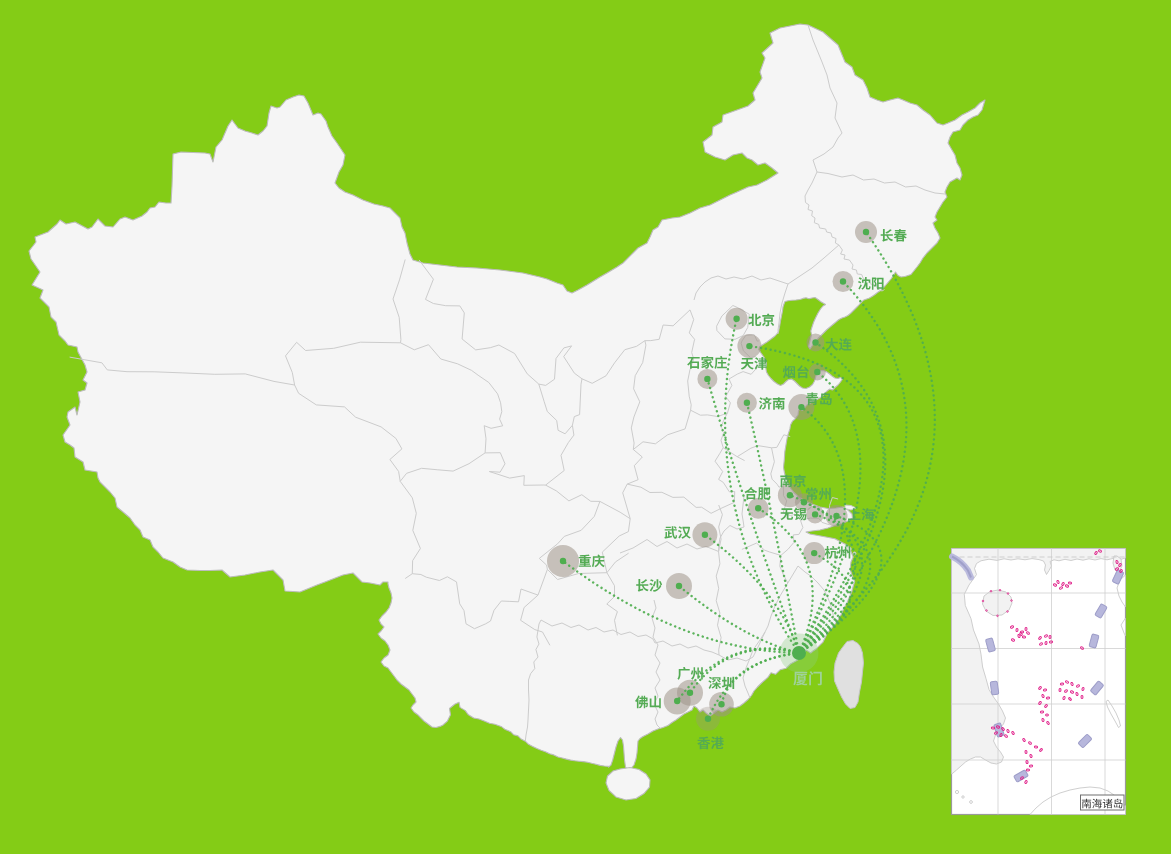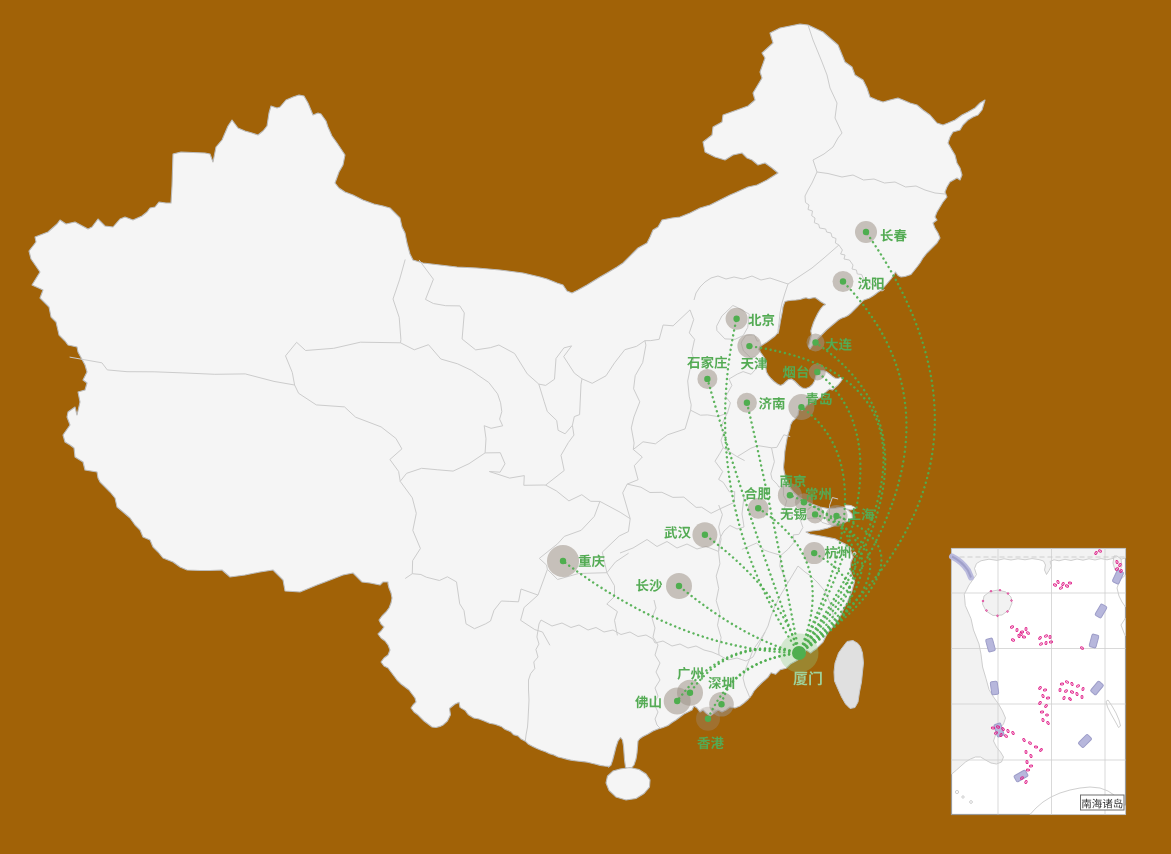--- a/index.html
+++ b/index.html
@@ -1,17 +1,17 @@
 <!DOCTYPE html>
 <html><head>
 <meta charset="utf-8">
 <style>
   html,body{margin:0;padding:0;background:#fff;}
   body{font-family:"Liberation Sans","DejaVu Sans",sans-serif;}
-  #stage{position:relative;width:1171px;height:854px;background:#a16207;overflow:hidden;}
+  #stage{position:relative;width:1171px;height:854px;background:#84cc16;overflow:hidden;}
   .sr{fill:transparent;user-select:none;}
   text{font-family:"Liberation Sans","DejaVu Sans",sans-serif;}
 </style>
 </head>
 <body>
 
 <div id="stage">
 <svg id="mapsvg" width="1171" height="854" viewBox="0 0 1171 854">
   <g>
     <path d="M29,251 L36,242 L35,237 L48,232 L57,224 L60,220 L66,224 L75,222 L88,229 L92,227 L98,219 L105,226 L113,227 L120,219 L125,217 L133,220 L142,216 L147,212 L150,208 L155,207 L159,202 L166,203 L171,203 L172,186 L173,154 L181,152 L205,153 L210,154 L213,162 L216,147 L222,140 L228,126 L232,120 L238,128 L245,131 L252,133 L258,135 L263,131 L267,126 L269,113 L271,106 L277,108 L280,107 L286,100 L293,97 L299,95 L304,96 L308,103 L313,115 L318,113 L321,114 L326,121 L328,127 L332,136 L337,143 L341,149 L345,155 L343,165 L339,172 L335,183 L339,188 L345,192 L353,195 L363,200 L374,204 L383,206 L390,208 L395,213 L400,218 L402,227 L405,233 L407,243 L410,254 L413,260 L423,263 L440,265 L457,267 L477,268 L500,270 L523,273 L540,277 L547,279 L557,283 L563,285 L567,291 L572,293 L578,290 L587,285 L600,277 L607,273 L617,267 L623,263 L633,253 L638,248 L647,243 L650,237 L653,230 L658,227 L662,220 L672,218 L680,217 L690,213 L700,208 L710,205 L720,200 L730,195 L737,192 L748,187 L757,185 L767,180 L778,173 L772,168 L765,163 L758,165 L752,160 L747,158 L742,153 L733,155 L725,160 L715,157 L705,152 L703,142 L712,135 L713,127 L722,122 L723,115 L737,110 L748,106 L755,100 L753,93 L762,78 L760,72 L765,58 L762,53 L773,43 L770,33 L780,28 L790,26 L800,24 L808,25 L823,32 L838,45 L845,62 L852,67 L855,75 L863,80 L867,88 L870,97 L877,100 L883,102 L890,100 L898,98 L903,100 L910,103 L917,105 L923,110 L930,115 L937,123 L943,125 L948,123 L955,120 L962,115 L968,112 L975,108 L980,103 L985,100 L982,110 L978,115 L973,117 L968,120 L963,125 L960,130 L953,132 L950,137 L948,143 L952,150 L955,155 L957,163 L960,168 L962,175 L960,180 L957,178 L950,182 L947,187 L945,192 L947,197 L943,202 L940,207 L937,212 L935,217 L937,220 L933,223 L935,228 L938,233 L940,238 L937,243 L933,247 L930,250 L927,253 L923,258 L920,263 L917,267 L913,272 L911.0,274.5 L908.0,275.5 L905.0,276.5 L901,277 L898.0,275.5 L895.5,272.0 L893.5,275.5 L891,279 L888.0,282.5 L885,286 L882,289 L880.7,290.5 L877.5,292.5 L875.0,294.5 L872.0,296.5 L869.0,298.3 L866.0,299.3 L863.5,300.3 L862.0,301.7 L858,306 L854,310 L851,313 L848.0,315.5 L845,317 L842,318 L839.0,319.5 L836,322 L833.0,324.5 L830,327 L827.0,329.5 L824.0,332.5 L821.0,335.5 L818.0,338.5 L815,342 L812.5,345.5 L810,349 L808.5,346.5 L809.5,342.5 L810.5,338.5 L811.5,334.5 L810.8,331.0 L812,327 L813.5,322.5 L815.5,318.0 L818,313 L820.5,309.0 L823,306 L825.5,304.5 L823,303 L820.5,301.5 L818.0,299.5 L815.0,297.5 L812,298 L809.0,298.8 L806.0,297.8 L803.0,298.4 L800.0,299.5 L796,300 L792.0,300.2 L788.0,300.8 L785.0,301.5 L784,304 L783,307 L782.5,311.0 L781.5,316.0 L780.5,321.0 L779.5,327.0 L778.5,332.0 L775,336 L771,339 L767,342 L763.0,344.5 L759.5,347.0 L758.7,349.4 L761,353 L763.5,356.5 L765.5,360.0 L766.5,364.0 L765.8,368.0 L766.5,372.0 L768.5,375.5 L771.0,378.5 L774.0,381.5 L777.5,384.0 L780.5,385.5 L783.5,384.0 L786.0,381.5 L788.5,379.5 L791.5,379.0 L794.5,381.0 L797.0,383.5 L799.5,386.0 L802.5,388.0 L806.0,388.5 L809.5,387.0 L812.5,384.5 L814.5,381.0 L815.5,377.5 L816.5,374.0 L817.3,372.2 L820.0,370.8 L823.0,370.5 L826.0,371.5 L829.0,373.5 L832,376 L835,378 L838.0,378.5 L840.5,377.5 L842.5,378.9 L840.5,382.0 L838,385 L835.0,387.5 L832.5,390.0 L829.6,389.1 L826.5,391.5 L823.2,395.5 L820.5,397.5 L817.0,399.5 L813.5,401.0 L810.4,403.2 L807,405 L804.5,408.0 L802.0,410.5 L800.0,408.5 L798.5,411.0 L798,415 L795,419 L792.5,421.2 L790.5,425.0 L789.9,428.9 L787.4,436.5 L786.1,444.2 L784.8,451.9 L784.3,459.6 L783.5,467.3 L784.3,472.0 L785.5,477.0 L787.5,482.0 L790.5,488.0 L794.0,492.5 L799,497 L805,501 L812,504 L820,507 L828.0,508.5 L836,508 L843,507 L848,510 L852,514 L852.5,518.0 L848,521 L843,523 L836,525 L828,528 L820,530 L812,531 L806,532 L810,534 L818.0,535.5 L826,537 L835.0,538.8 L841,542 L847.1,544.9 L850,549 L853.2,557.1 L851,562 L850.2,569.3 L852,575 L854.7,581.4 L853,587 L851.7,592.1 L849,598 L847.1,602.8 L844,608 L841,615 L838,620 L835.0,624.1 L831,629 L827.3,633.2 L825,638 L822.8,642.4 L819,646 L816.7,648.5 L813,651 L810.6,653.0 L806.0,649.9 L802.9,656.0 L796.8,660.6 L790.8,663.7 L786.2,668.2 L780.1,669.8 L775.5,674.3 L771.0,672.8 L767.9,677.4 L764.9,680.0 L761.0,683.5 L757.5,687.0 L754,691 L751.5,695.5 L748.0,699.5 L744,703 L740,706 L735,708 L730,707 L726,710 L722,712 L718,710 L714,713 L710,716 L706,713 L703,710 L700,712 L697,708 L694,706 L692,710 L688,712 L684,714 L680,717 L676,720 L672.0,722.5 L668.0,725.5 L663.0,727.5 L658,729 L653,731 L648,734 L643.0,736.5 L640.0,738.5 L638,741 L637.5,747.0 L637,753 L636,759 L634,765 L631.0,768.5 L628,770 L625.5,767.0 L624.5,760.0 L624,753 L623.5,746.0 L622.5,740.0 L620.5,737.5 L618,741 L616,747 L614.5,753.0 L612.7,760.0 L611,765 L608.5,767.2 L608.5,766.4 L604.3,766.0 L600.1,765.4 L595.9,764.3 L591.7,763.3 L587.5,762.2 L583.2,761.6 L579.0,761.2 L574.8,760.8 L570.6,760.1 L566.4,759.1 L562.2,758.0 L558,757 L553.8,754.9 L549.6,753.8 L545.4,751.7 L541.1,750.2 L536.9,748.5 L532.7,746.4 L528.5,744.3 L525.3,741.2 L521.1,739.1 L518.0,735.9 L513.7,734.8 L510.6,731.7 L505.3,729.6 L501.1,726.4 L494.8,724.3 L489.5,723.3 L484.2,721.1 L479,719 L473.7,718.0 L468.4,714.8 L465.3,710.6 L460.0,707.4 L459.0,702.2 L454.7,704.3 L449.5,708.5 L450.5,714.8 L447.4,721.1 L443,725 L440.0,726.4 L436.0,727.5 L432,727 L428,724 L424,721 L421,718 L418,715 L414,712 L411,708 L413,705 L416,702 L415,698 L412,694 L409,690 L405,687 L401,684 L397,680 L394,676 L391,672 L388,668 L384,666 L381,662 L384,658 L388,655 L390,650 L388,645 L385,641 L381,638 L378,634 L381,631 L384,627 L381,624 L379,620 L382,616 L386,612 L389,608 L391,603 L392,598 L391,593 L389,588 L388,584 L388,582 L383,582 L380,585 L370,583 L362,582 L353,573 L343,575 L325,582 L317,585 L300,592 L285,591 L283,580 L273,570 L260,572 L245,575 L230,577 L222,570 L210.0,570.5 L200.0,570.5 L187,570 L180,567 L173,562 L163,558 L158,552 L153,547 L150,540 L143,537 L140,530 L135,525 L130,518 L123,512 L117,507 L115,498 L110,492 L100,482 L98,478 L97,472 L85,470 L83,462 L75,457 L74,448 L70,445 L65,442 L63,435 L70,425 L67,417 L68,412 L75,407 L77,415 L80,402 L78,392 L85,390 L87,383 L83,380 L87,372 L85,365 L78,352 L77,347 L68,345 L65,341 L59,335 L56,322 L51,317 L49,307 L40,298 L43,290 L32,285 L40,272 L31,259 L29,251 Z" fill="#f5f5f5" stroke="#bcbcbc" stroke-width="1.1" stroke-linejoin="round"></path>

